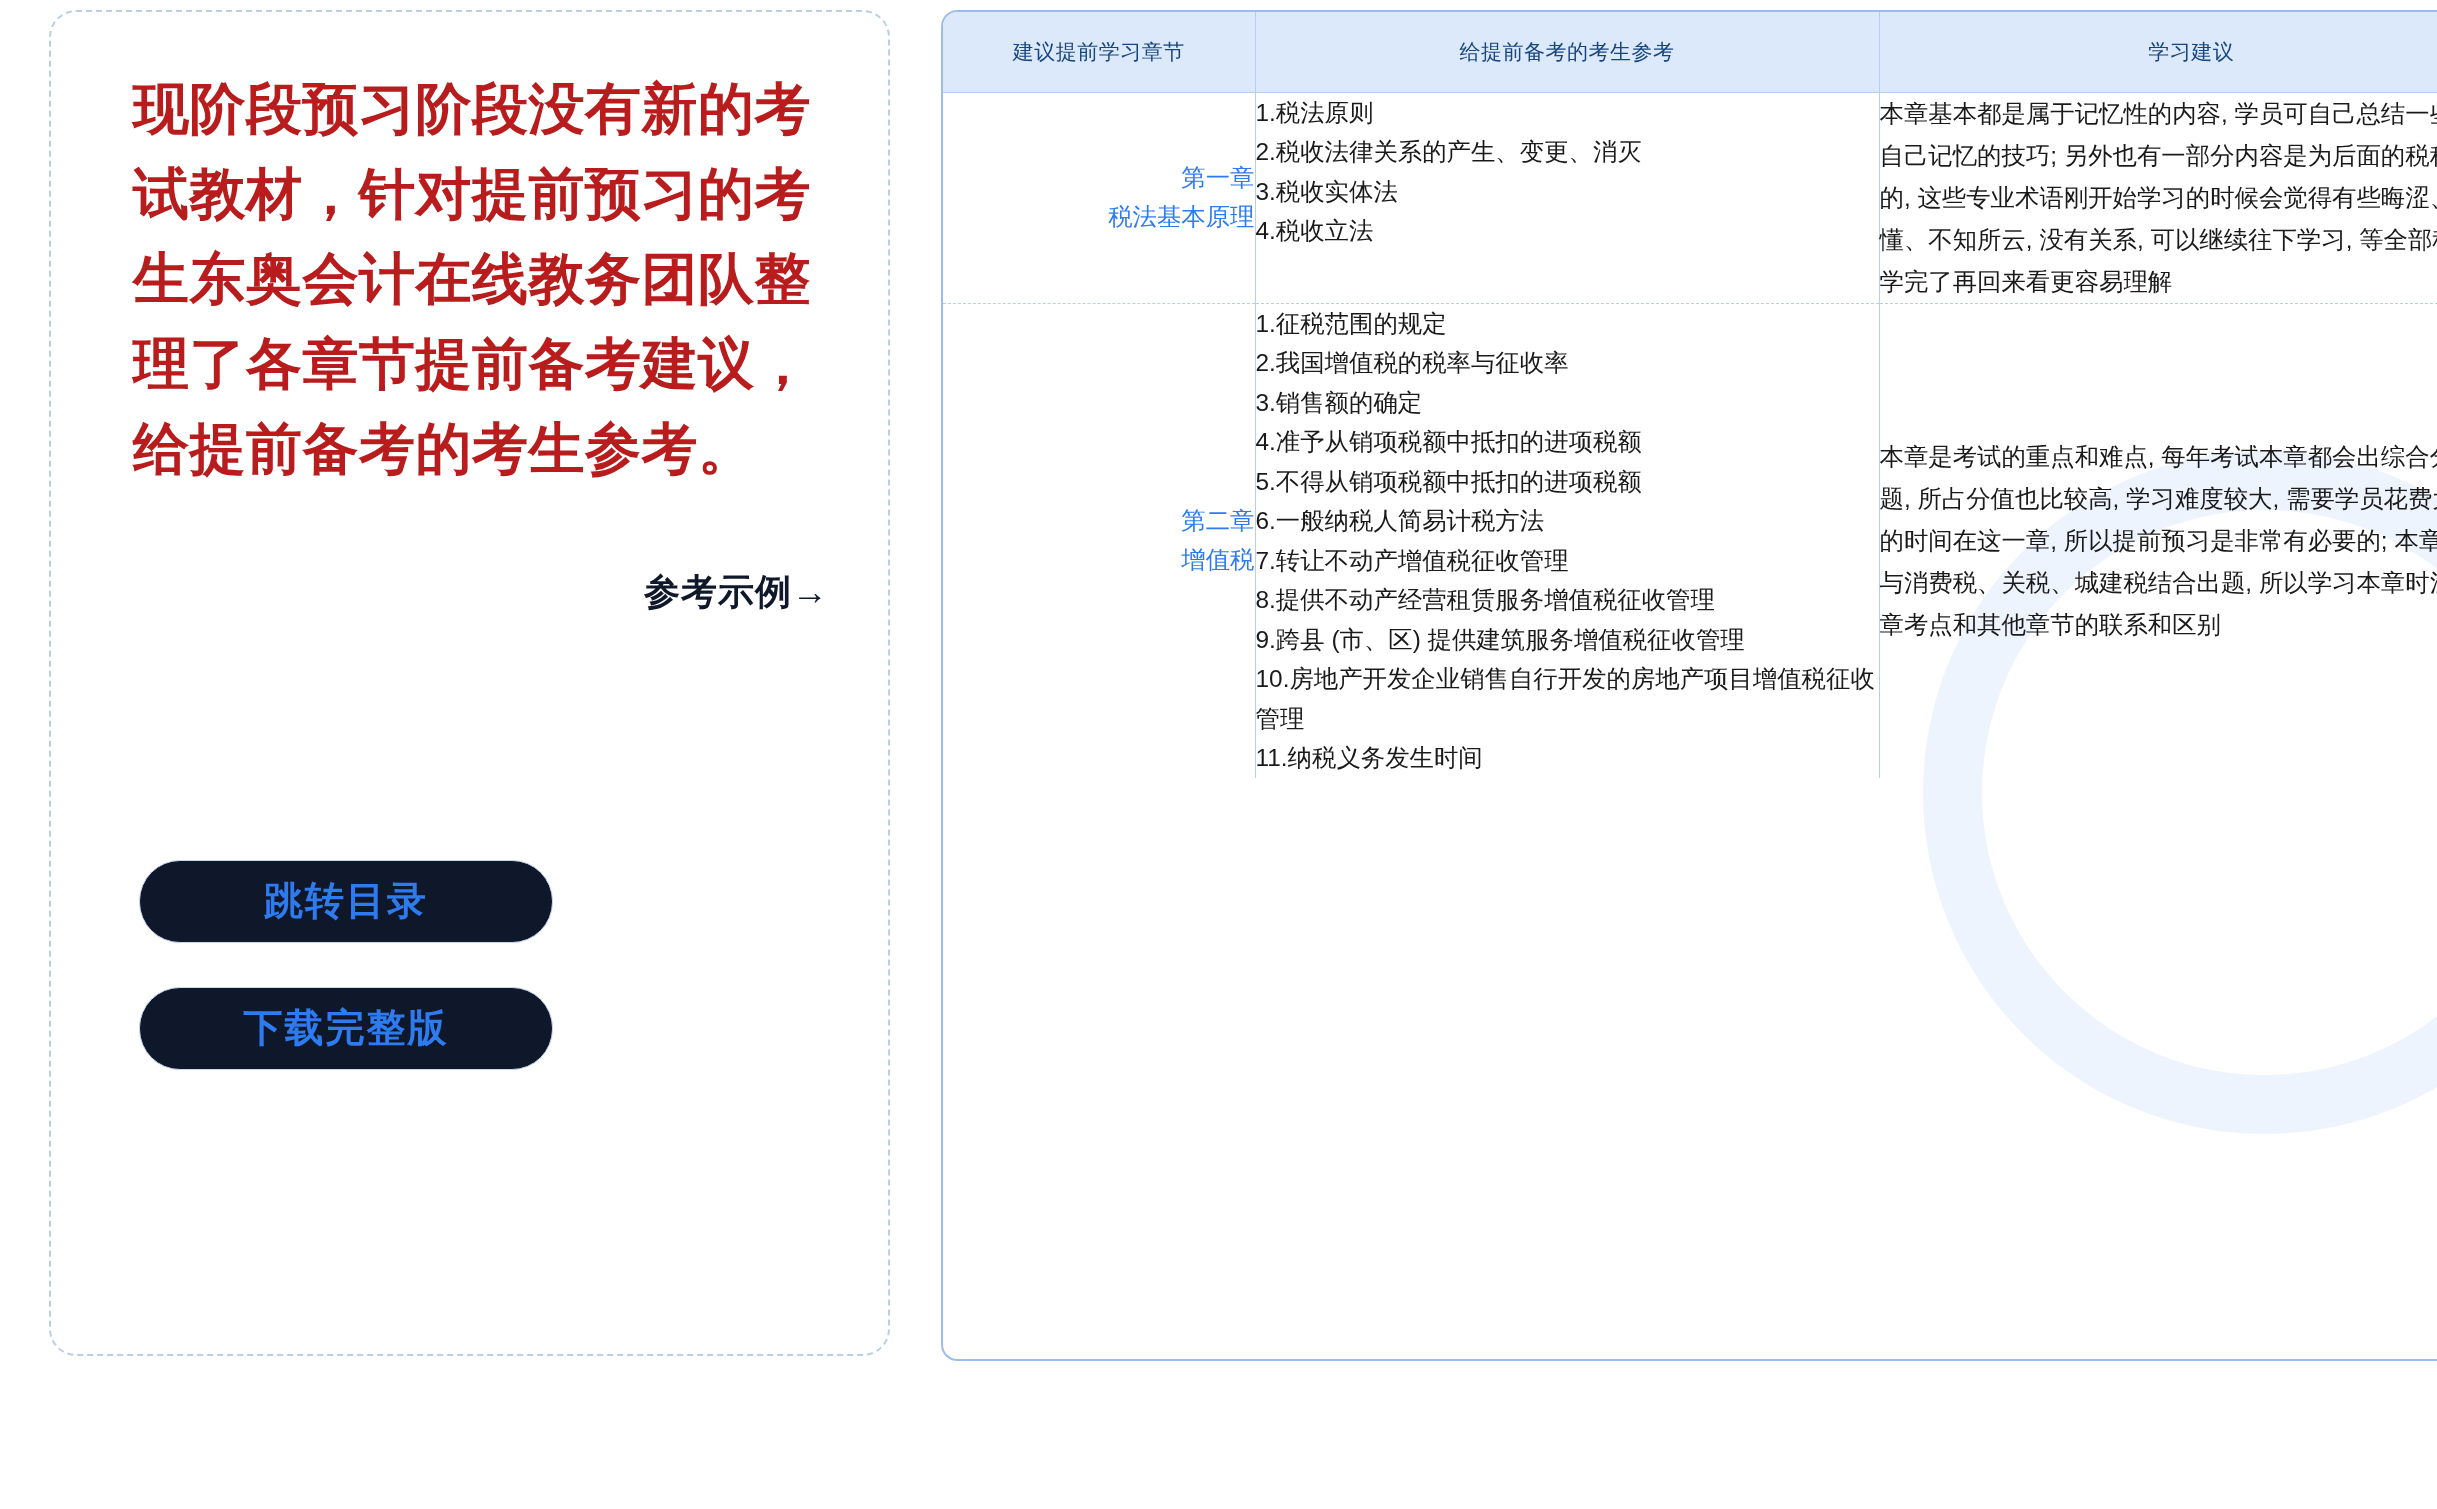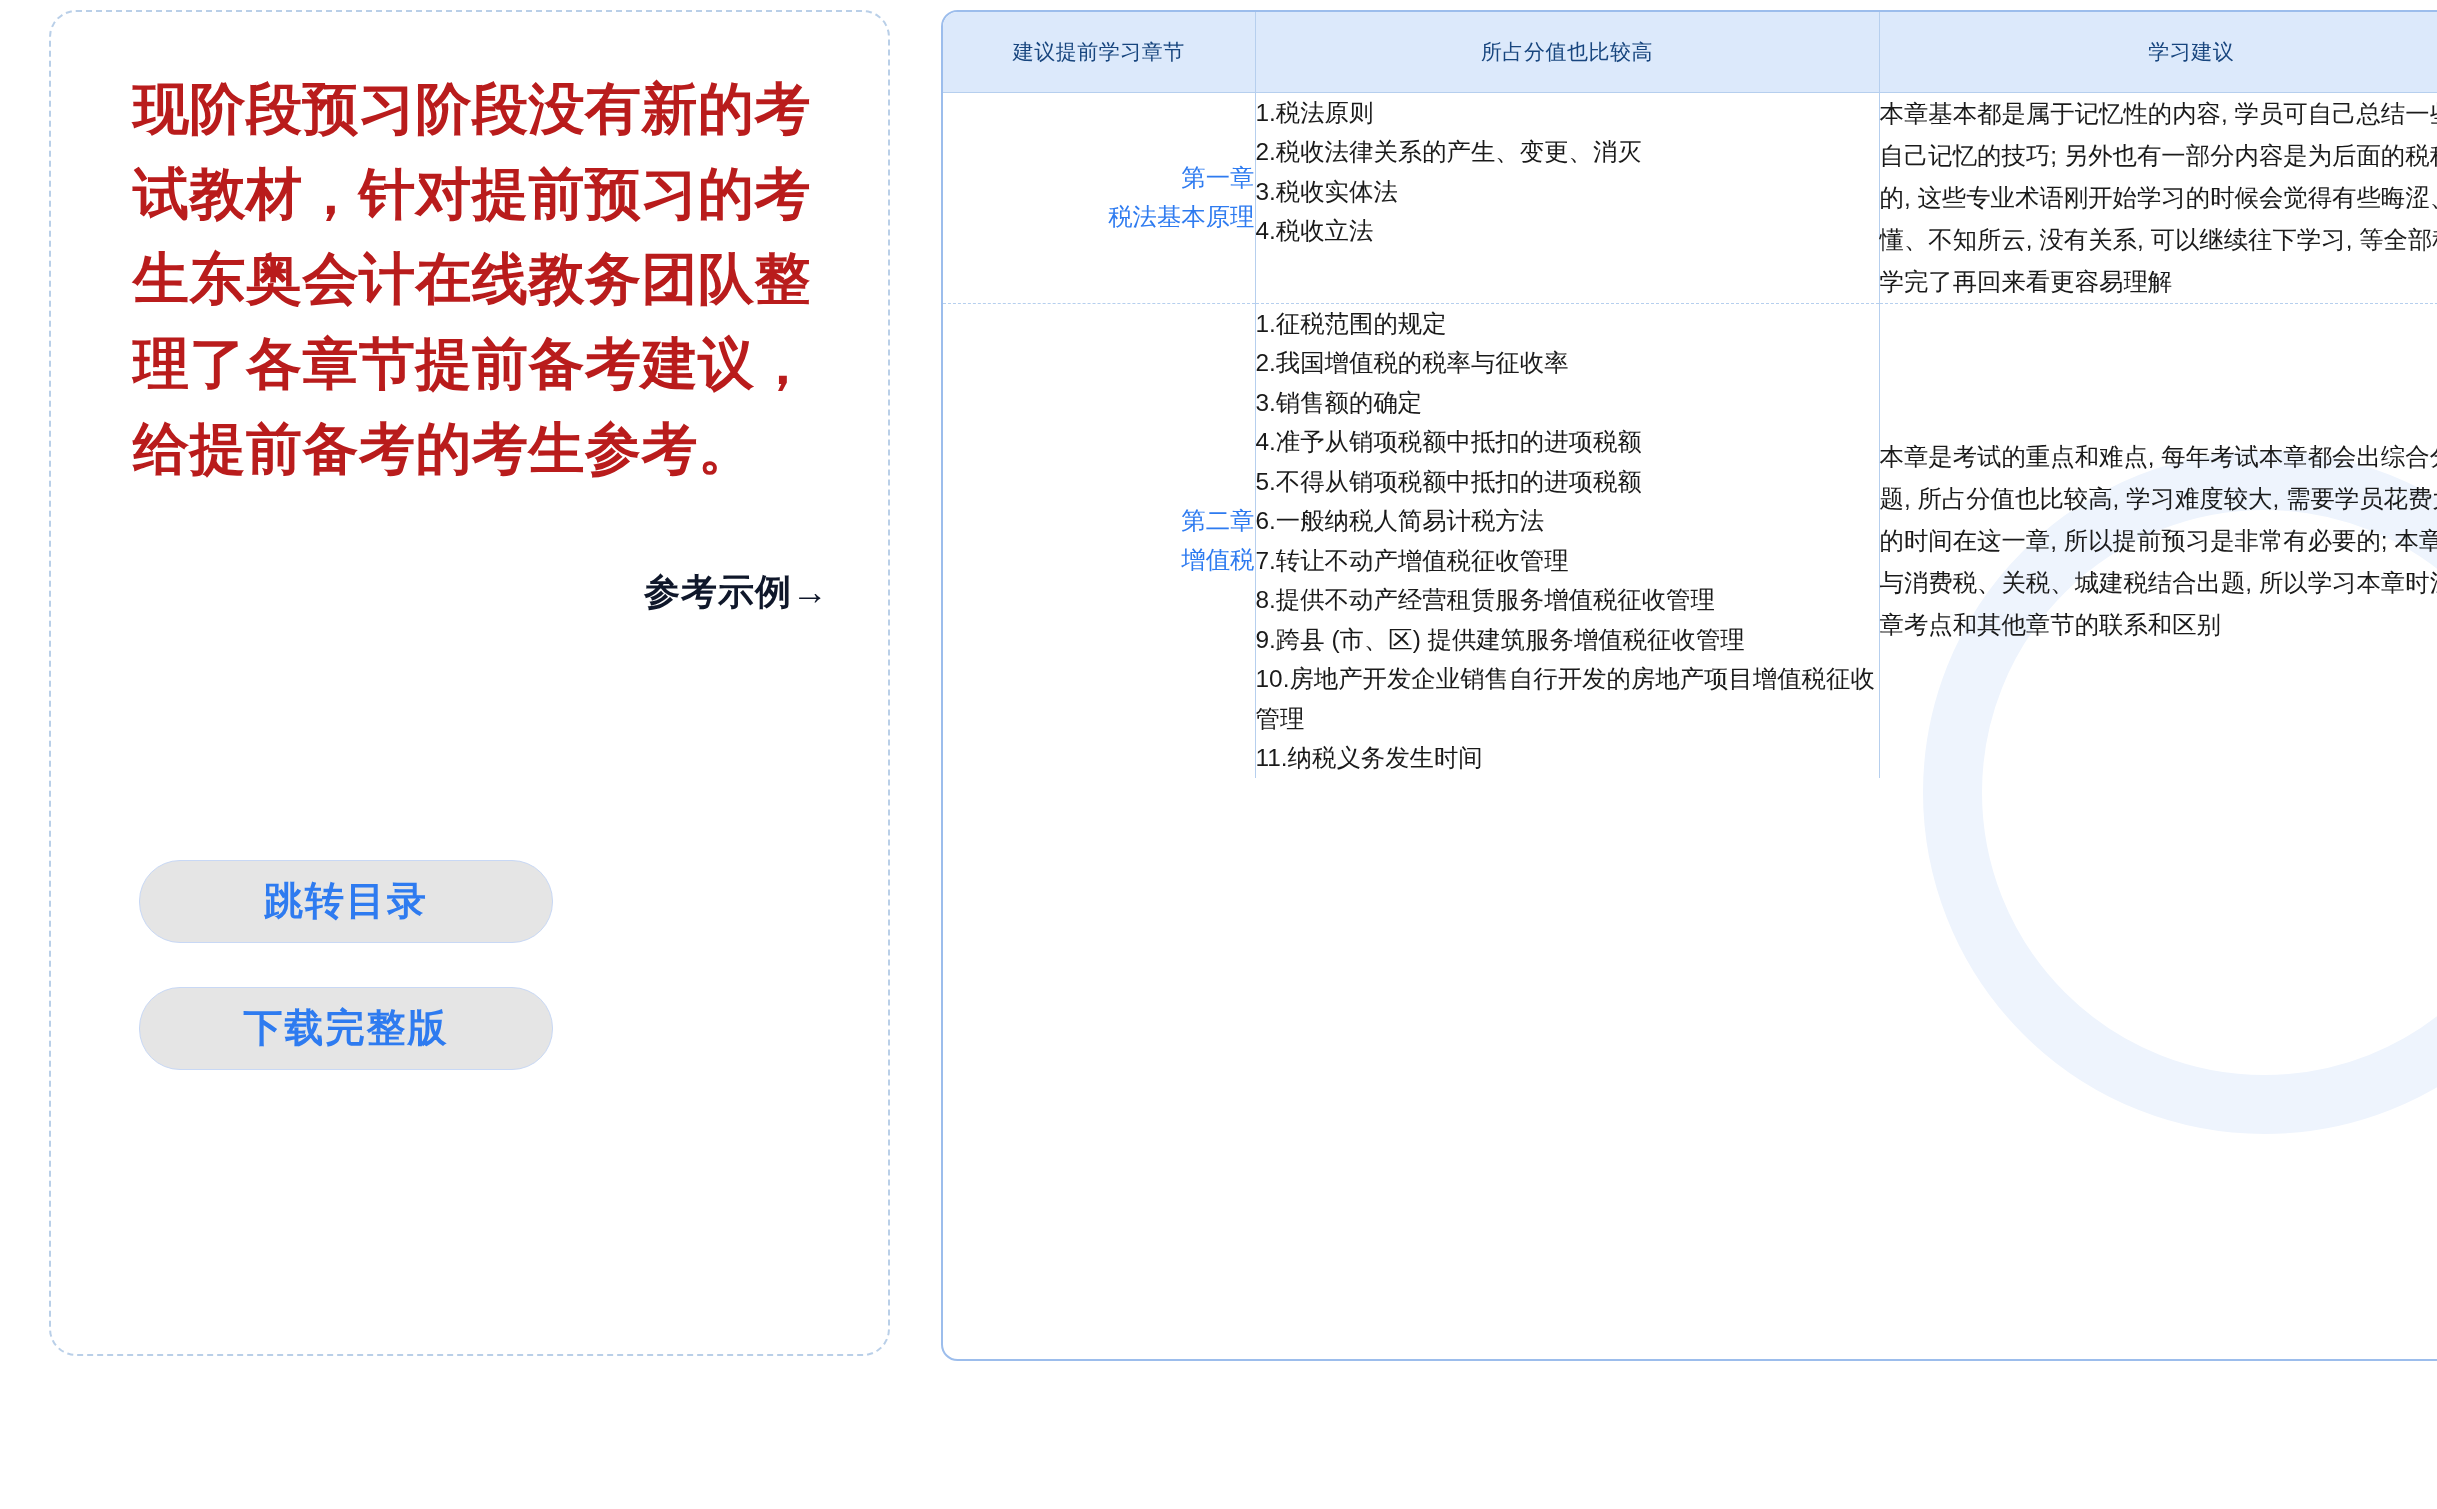--- a/index.html
+++ b/index.html
@@ -54,21 +54,21 @@
     font-weight: bold;
     color: #0f172a;
     letter-spacing: 1px;
   }
   .pill {
     position: absolute;
     left: 88px;
     width: 414px;
     height: 83px;
     border-radius: 41px;
-    background: #e5e5e5;
+    background: #0f172a;
     border: 1.5px solid #c8d8f5;
     display: flex;
     align-items: center;
     justify-content: center;
     box-sizing: border-box;
   }
   .pill-label {
     font-size: 39px;
     font-weight: bold;
     color: #2e7bf0;
@@ -180,21 +180,21 @@
     <div class="watermark"></div>
     <table class="tbl">
       <colgroup>
         <col class="col-ch">
         <col class="col-pt">
         <col class="col-ad">
       </colgroup>
       <thead>
         <tr>
           <th>建议提前学习章节</th>
-          <th>所占分值也比较高</th>
+          <th>给提前备考的考生参考</th>
           <th>学习建议</th>
         </tr>
       </thead>
       <tbody>
         <tr class="row-1">
           <td class="chapter-cell pt-line">第一章
 税法基本原理</td>
           <td class="points-cell pt-line">1.税法原则
 2.税收法律关系的产生、变更、消灭
 3.税收实体法

